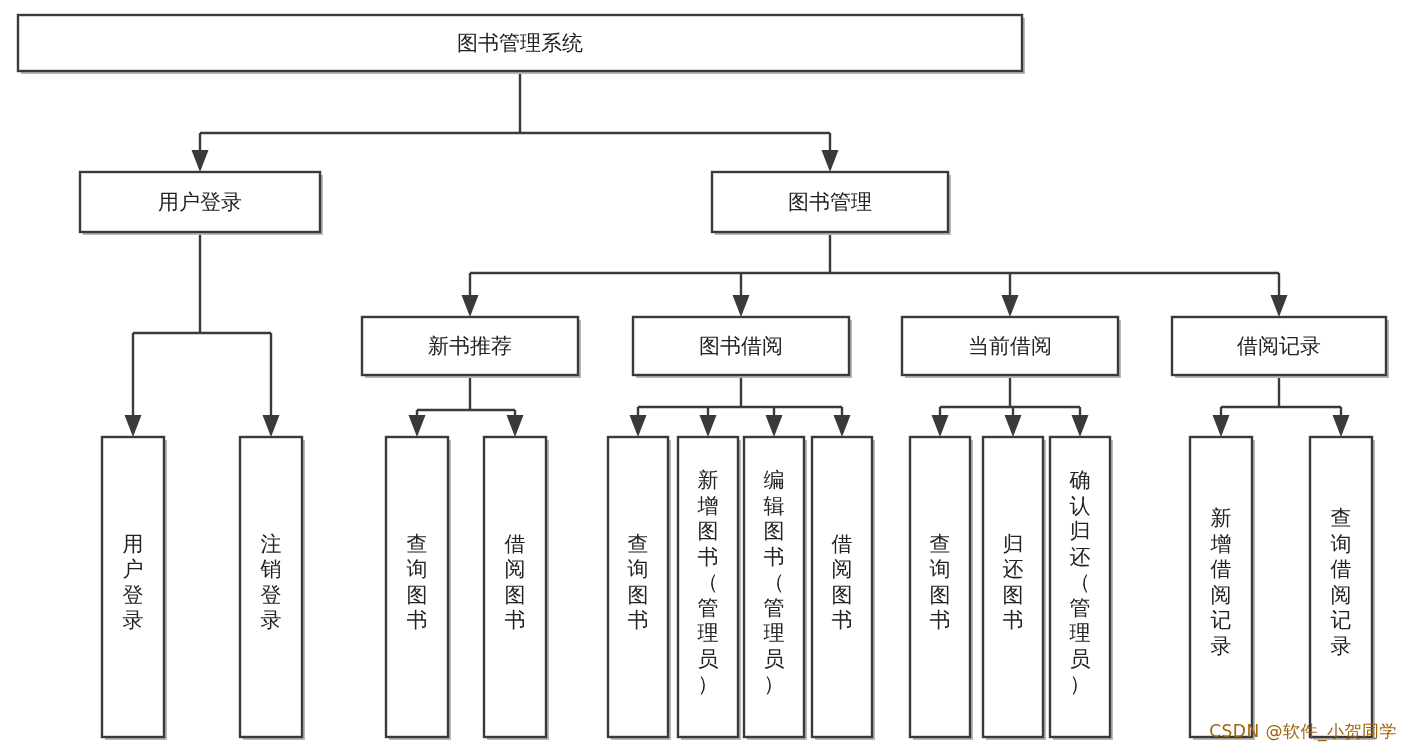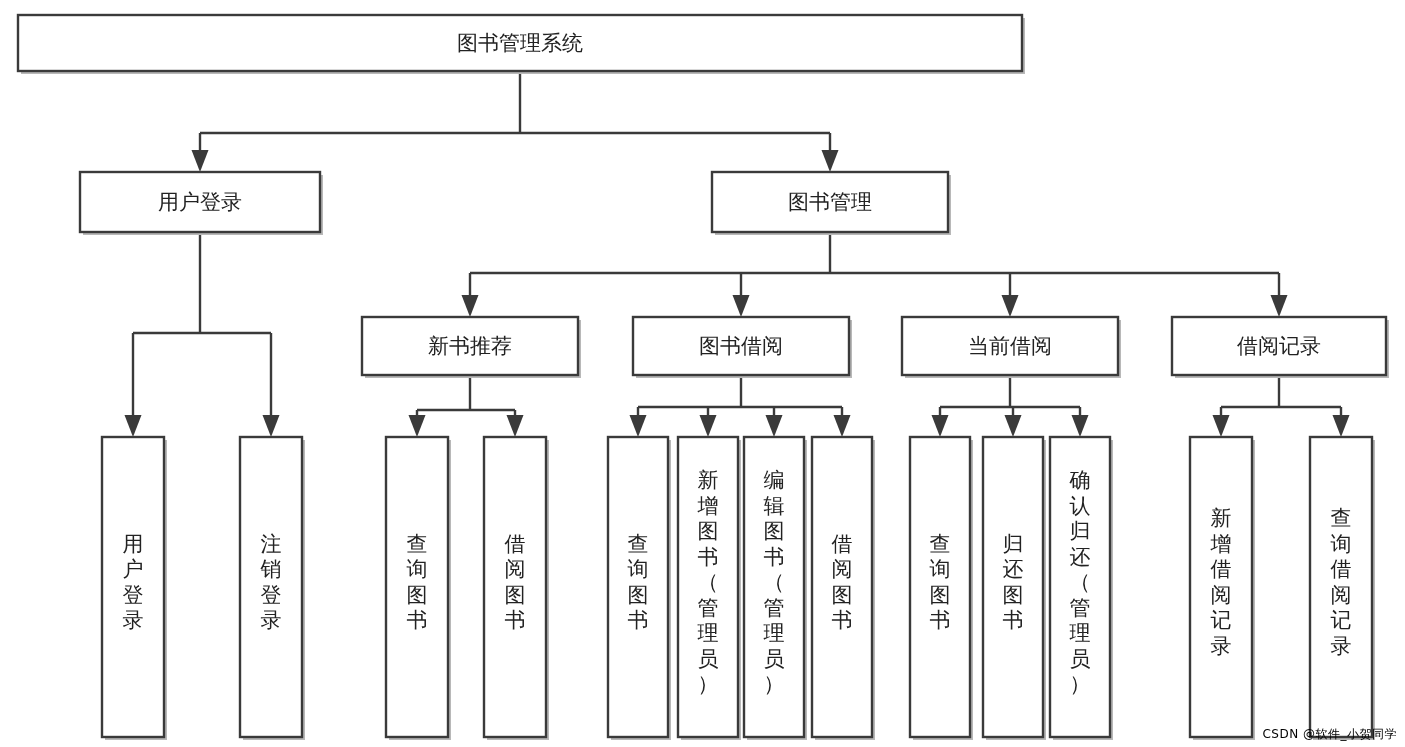--- a/index.html
+++ b/index.html
@@ -55,22 +55,22 @@
     font-family: "DejaVu Sans", "Liberation Sans", sans-serif;
     font-size: 21px;
     fill: #222222;
     text-anchor: middle;
   }
   .watermark {
     position: absolute;
     right: 8px;
     bottom: 4px;
     font-family: "DejaVu Sans", "Liberation Sans", sans-serif;
-    font-size: 12px;
-    color: #000000;
+    font-size: 17px;
+    color: #a16207;
     letter-spacing: 0.5px;
     white-space: nowrap;
     pointer-events: none;
   }
 </style>
 </head>
 <body>
 
 <div id="diagram-root">
   <svg id="flow-svg" viewBox="0 0 1405 747" xmlns="http://www.w3.org/2000/svg">

